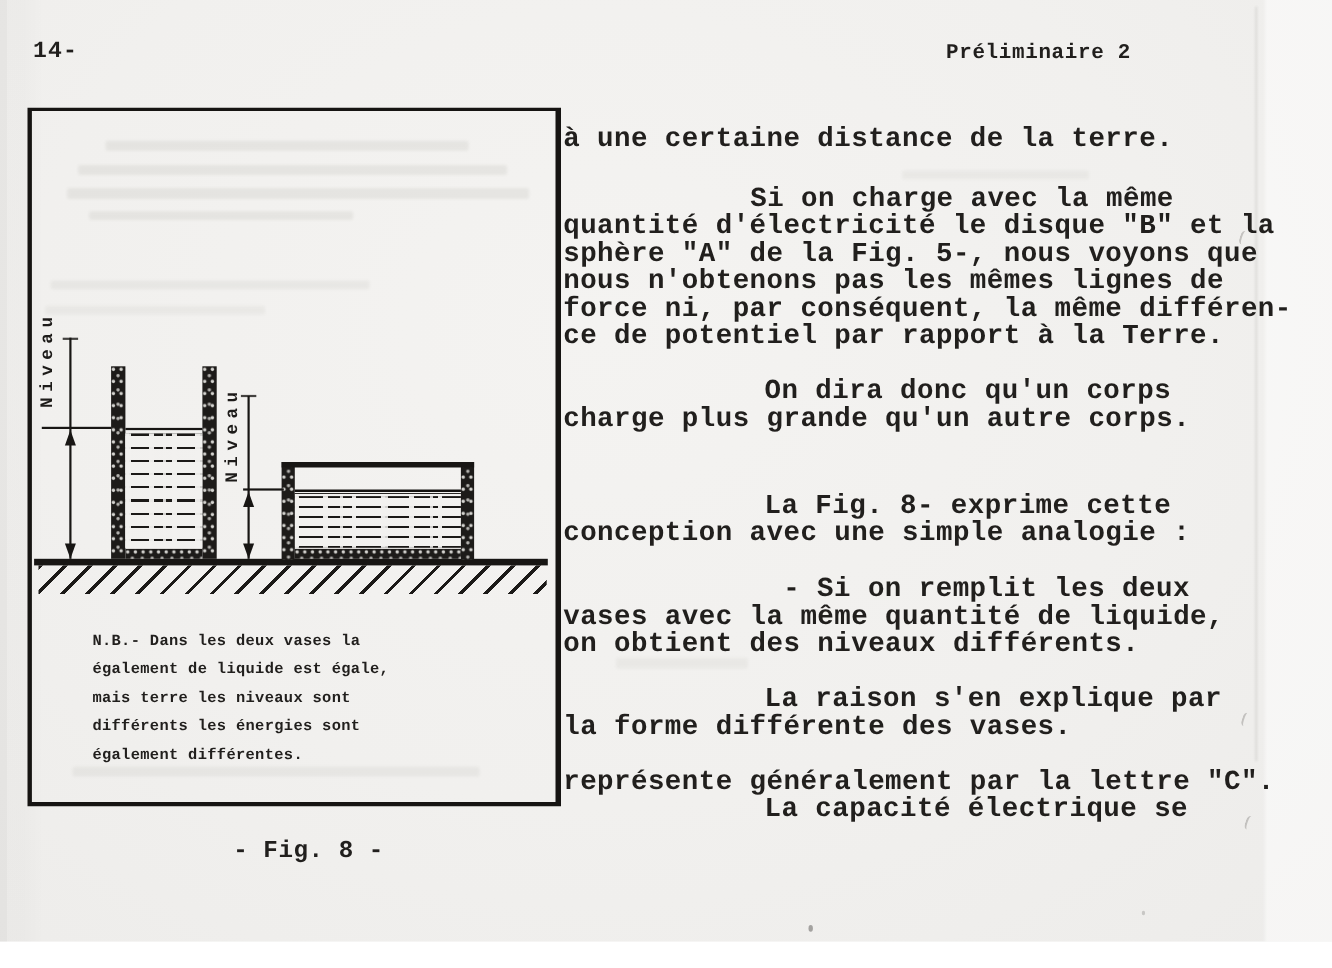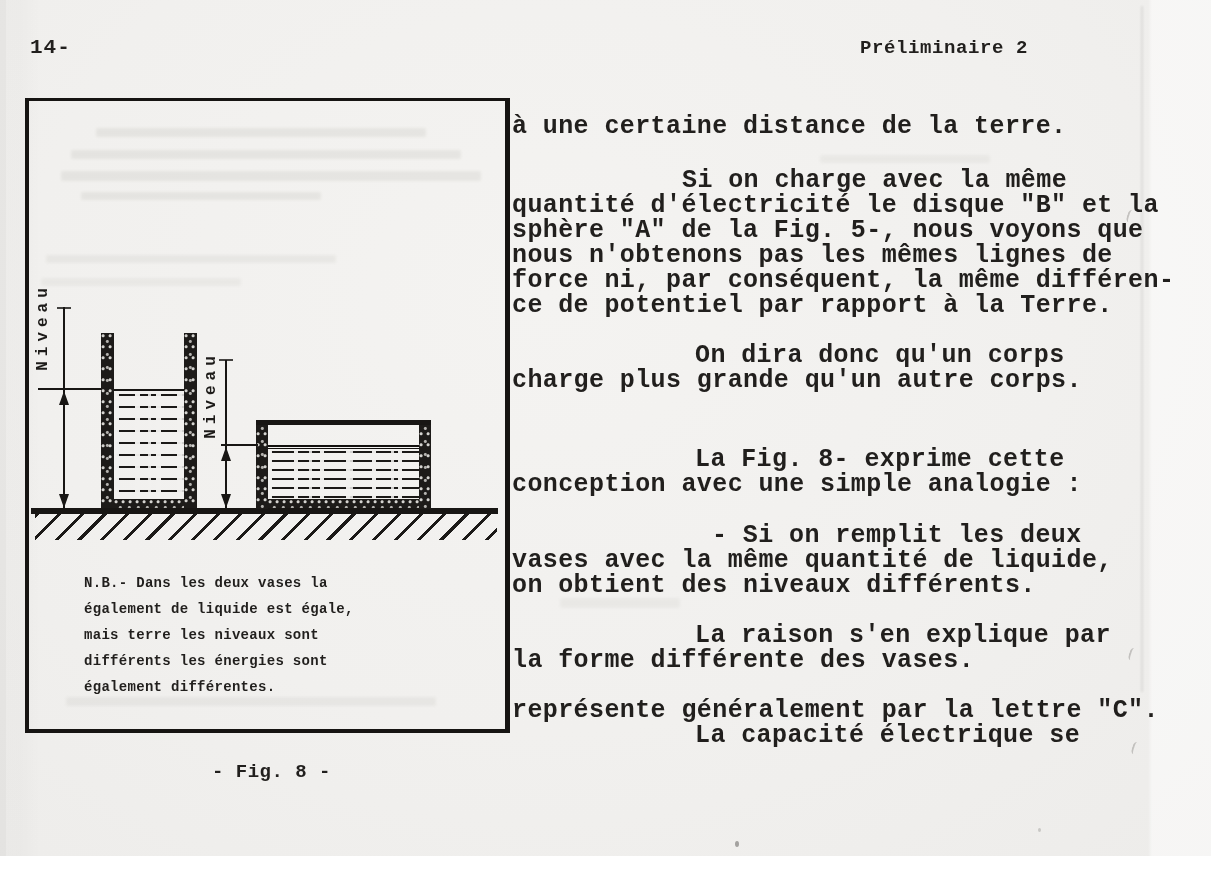--- a/index.html
+++ b/index.html
@@ -62,21 +62,21 @@
   .arr.down{border-top:14px solid #181614;}
   
   .vlabel{
     position:absolute;width:96px;height:24px;line-height:24px;text-align:center;
     transform:rotate(-90deg);font-size:16px;font-weight:bold;letter-spacing:5px;
     white-space:pre;color:#1d1b19;
   }
   
   .nb{position:absolute;left:55px;top:469px;font-size:14px;line-height:26px;letter-spacing:.3px;}
   
-  .caption{position:absolute;left:212px;top:761px;font-size:19px;letter-spacing:.5px;text-align:right;}
+  .caption{position:absolute;left:212px;top:761px;font-size:22px;letter-spacing:.5px;text-align:right;}
   
   .bodycol{position:absolute;left:512px;top:114px;font-size:25px;line-height:25px;letter-spacing:.4px;}
   .para{margin:0;}
   .g29{margin-bottom:29px}.g25{margin-bottom:25px}.g38{margin-bottom:54px}.g23{margin-bottom:26px}
   .ind170{padding-left:170px}.ind183{padding-left:183px}.ind200{padding-left:200px}
   
   .ghost{position:absolute;background:#6b6b5e;opacity:.09;filter:blur(1.5px);border-radius:2px;}
   .fold{position:absolute;left:1141px;top:6px;width:2px;height:686px;background:#3c3c36;opacity:.10;filter:blur(1px);}
   .mark{position:absolute;width:7px;height:13px;border-left:2px solid rgba(40,38,34,.22);transform:rotate(18deg);border-radius:40%;}
   .speck{position:absolute;background:rgba(50,48,44,.4);border-radius:50%;}

